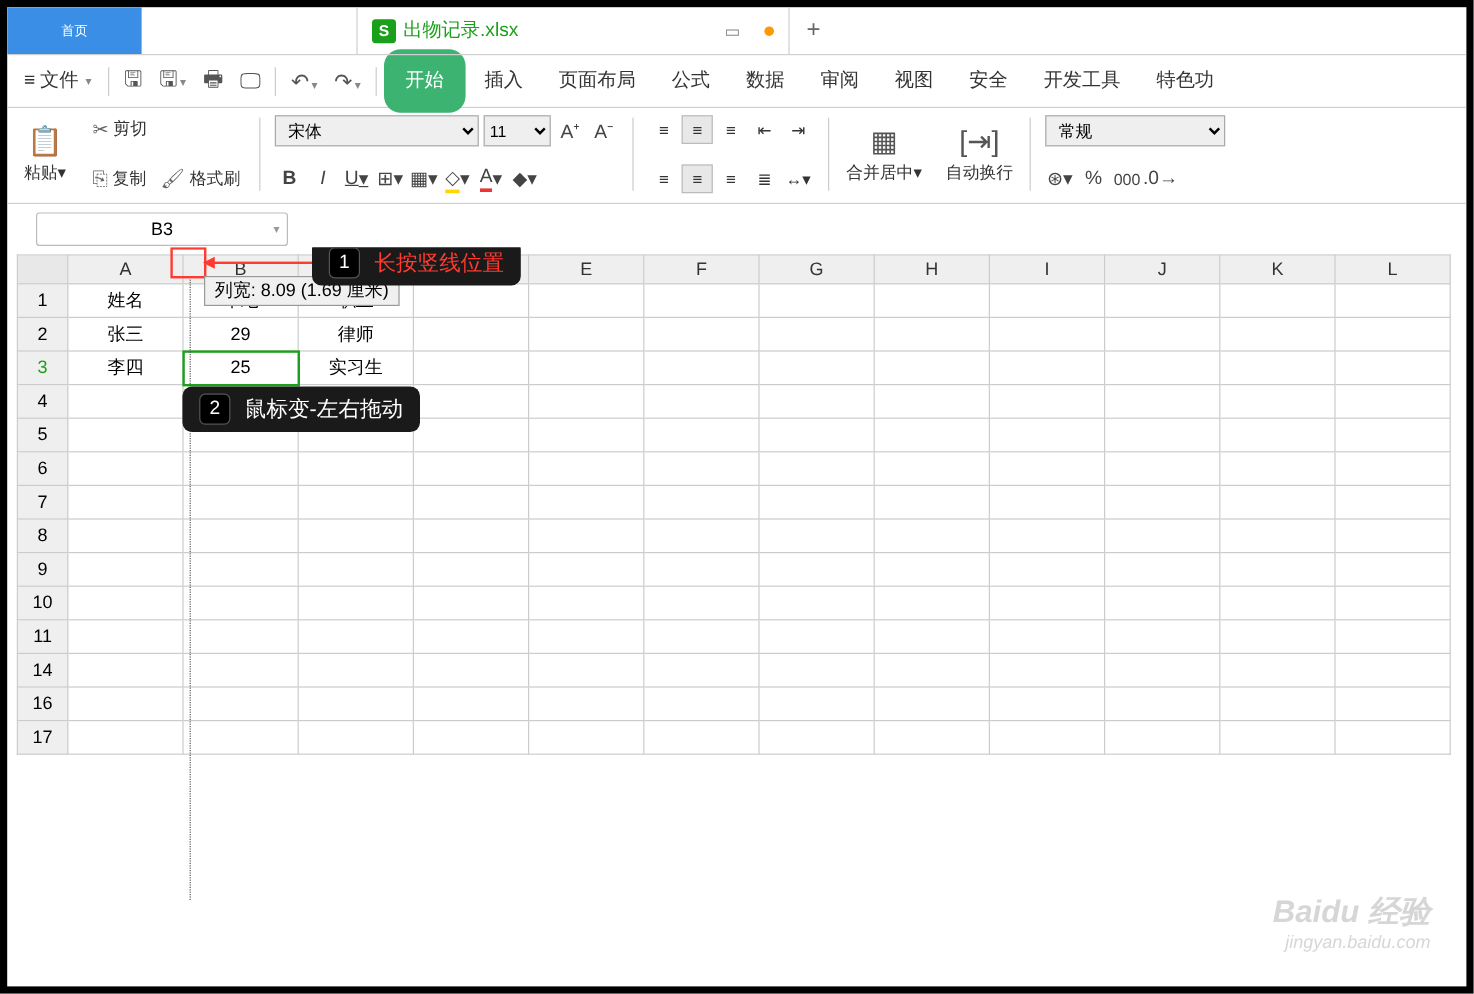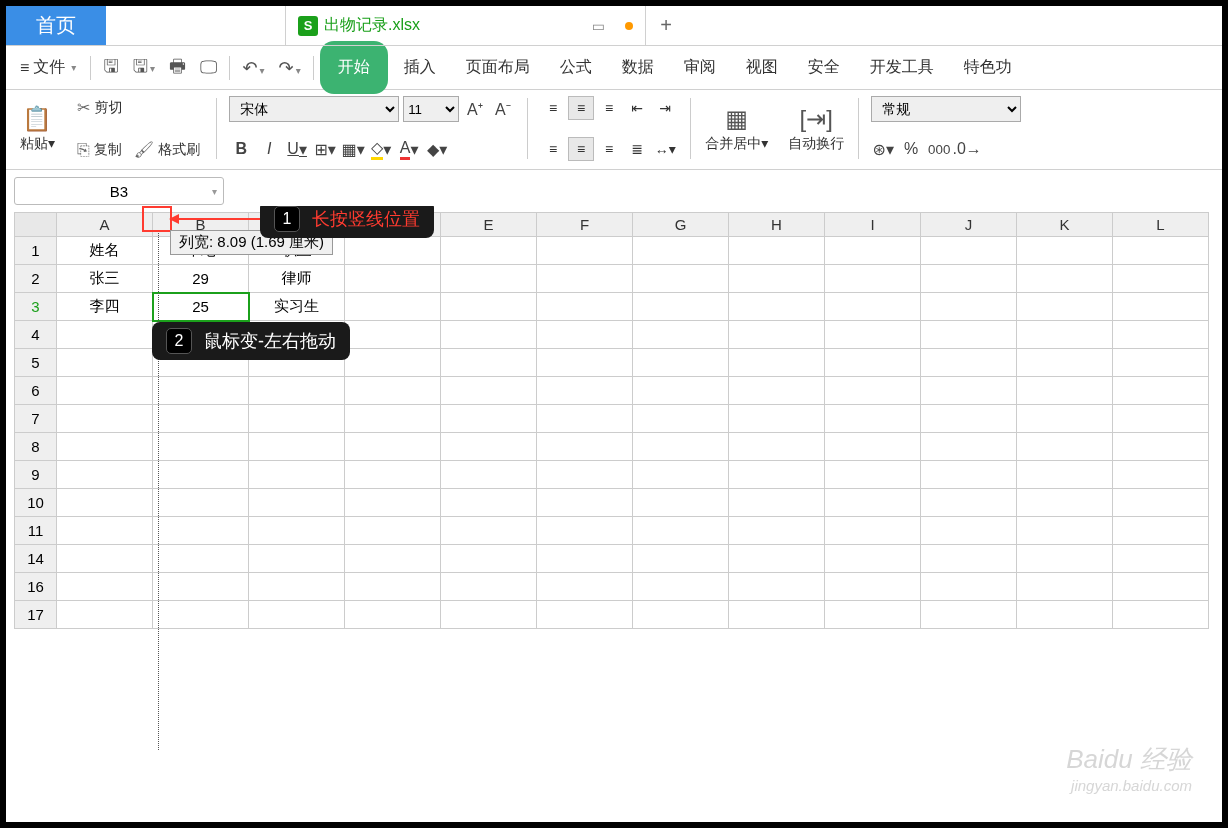--- a/index.html
+++ b/index.html
@@ -1,21 +1,21 @@
 <!DOCTYPE html>
 <html><head>
 <meta charset="utf-8">
 <style>
 * { margin: 0; padding: 0; box-sizing: border-box; font-family: "Microsoft YaHei", Arial, sans-serif; }
 body { background: #000; padding: 6px; width: 1228px; height: 828px; }
 .app { background: #fff; width: 100%; height: 100%; display: flex; flex-direction: column; overflow: hidden; }
 
 
 .tabs { display: flex; height: 40px; border-bottom: 1px solid #d0d0d0; position: relative; }
-.tab-home { width: 100px; background: #3a8ee6; color: #fff; display: flex; align-items: center; justify-content: center; font-size: 20px; }
+.tab-home { width: 112px; background: #3a8ee6; color: #fff; display: flex; align-items: center; justify-content: center; font-size: 11px; }
 .tab-blank { width: 180px; border-right: 1px solid #d0d0d0; }
 .tab-doc { display: flex; align-items: center; padding: 0 12px; border-right: 1px solid #d0d0d0; color: #1ba01b; font-size: 16px; gap: 6px; min-width: 360px; }
 .tab-doc .icon-s { width: 20px; height: 20px; background: #1ba01b; color: #fff; display: flex; align-items: center; justify-content: center; border-radius: 3px; font-size: 13px; font-weight: bold; }
 .tab-doc .spacer { flex: 1; }
 .tab-doc .win-icon { color: #888; font-size: 14px; }
 .tab-doc .dot { width: 8px; height: 8px; background: #f90; border-radius: 50%; margin-left: 14px; }
 .tab-add { width: 40px; display: flex; align-items: center; justify-content: center; color: #666; font-size: 20px; }
 
 
 .menubar { display: flex; align-items: center; height: 44px; border-bottom: 1px solid #d0d0d0; padding: 0 6px; gap: 2px; font-size: 16px; color: #333; }
@@ -38,21 +38,21 @@
 select.font-sel { width: 170px; height: 26px; border: 1px solid #aaa; padding: 0 6px; font-size: 14px; }
 select.size-sel { width: 56px; height: 26px; border: 1px solid #aaa; }
 .bi { display: inline-flex; align-items: center; justify-content: center; width: 24px; height: 24px; font-size: 16px; color: #444; }
 .bi.u { text-decoration: underline; }
 .al-grp { display: flex; gap: 2px; }
 .al { width: 26px; height: 24px; display: flex; align-items: center; justify-content: center; border: 1px solid transparent; }
 .al.sel { background: #e8e8e8; border: 1px solid #bbb; }
 .numfmt-sel { width: 150px; height: 26px; border: 1px solid #aaa; padding: 0 6px; font-size: 14px; }
 
 
-.namebar { display: flex; align-items: center; height: 36px; padding: 6px 8px 0; gap: 8px; }
+.namebar { display: flex; align-items: center; height: 36px; padding: 6px 24px 0; gap: 8px; }
 .namebox { width: 210px; height: 28px; border: 1px solid #bbb; border-radius: 3px; display: flex; align-items: center; justify-content: center; font-size: 15px; background: #fff; position: relative; }
 .namebox .dd2 { position: absolute; right: 6px; color: #999; font-size: 10px; }
 
 
 .grid-wrap { flex: 1; position: relative; overflow: hidden; padding: 6px 8px 8px; }
 .sheet { border-collapse: collapse; background: #fff; }
 .sheet th, .sheet td { border: 1px solid #ccc; font-size: 15px; text-align: center; }
 .sheet th { background: #efefef; font-weight: normal; color: #333; }
 .sheet .ch { height: 24px; }
 .sheet .ch th { width: 96px; }
@@ -65,21 +65,21 @@
 
 .callout { position: absolute; background: #1a1a1a; color: #ff3b30; border-radius: 8px; display: flex; align-items: center; padding: 6px 14px; font-size: 18px; gap: 12px; z-index: 60; }
 .callout .num { background: #000; border: 1px solid #555; width: 26px; height: 26px; border-radius: 5px; display: flex; align-items: center; justify-content: center; color: #fff; font-size: 16px; }
 .callout.c2 { color: #fff; }
 .redbox { position: absolute; border: 2px solid #ff3b30; z-index: 55; }
 .arrow { position: absolute; height: 2px; background: #ff3b30; z-index: 56; }
 .arrow::before { content: ""; position: absolute; left: -8px; top: -4px; border: 5px solid transparent; border-right: 10px solid #ff3b30; }
 .tooltip { position: absolute; background: #f0f0f0; border: 1px solid #999; padding: 2px 8px; font-size: 15px; z-index: 58; }
 .drag-line { position: absolute; width: 0; border-left: 1px dotted #555; z-index: 50; }
 .watermark { position: absolute; right: 30px; bottom: 28px; color: rgba(180,180,180,0.55); font-size: 15px; text-align: right; z-index: 40; pointer-events: none; font-style: italic; }
-.watermark .big { font-size: 26px; font-weight: normal; }
+.watermark .big { font-size: 26px; font-weight: bold; }
 </style>
 </head>
 <body>
 
 <div class="app">
 
   <div class="tabs">
     <div class="tab-home">首页</div>
     <div class="tab-blank"></div>
     <div class="tab-doc">

